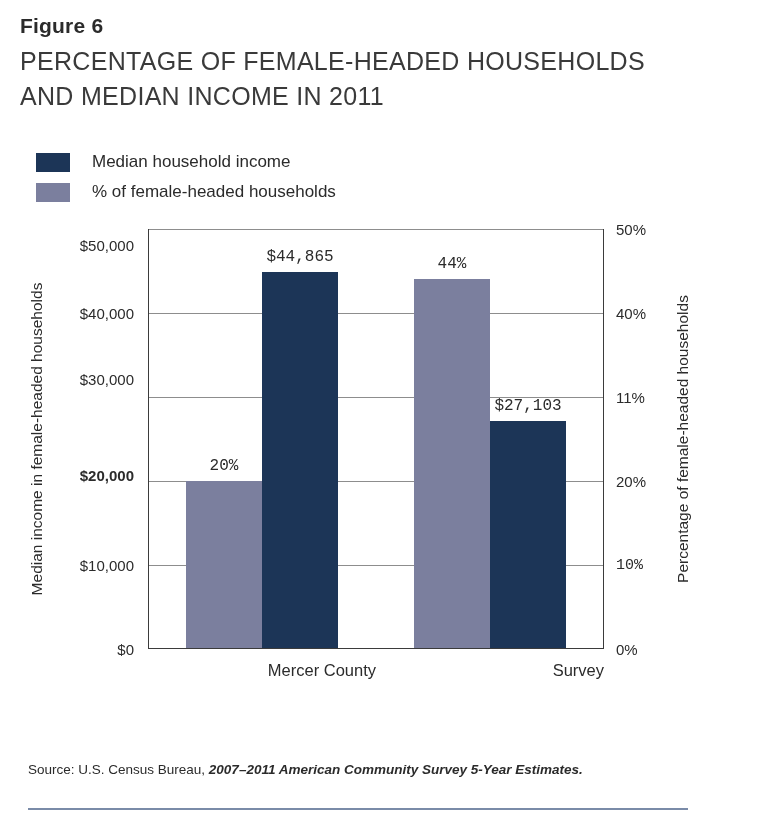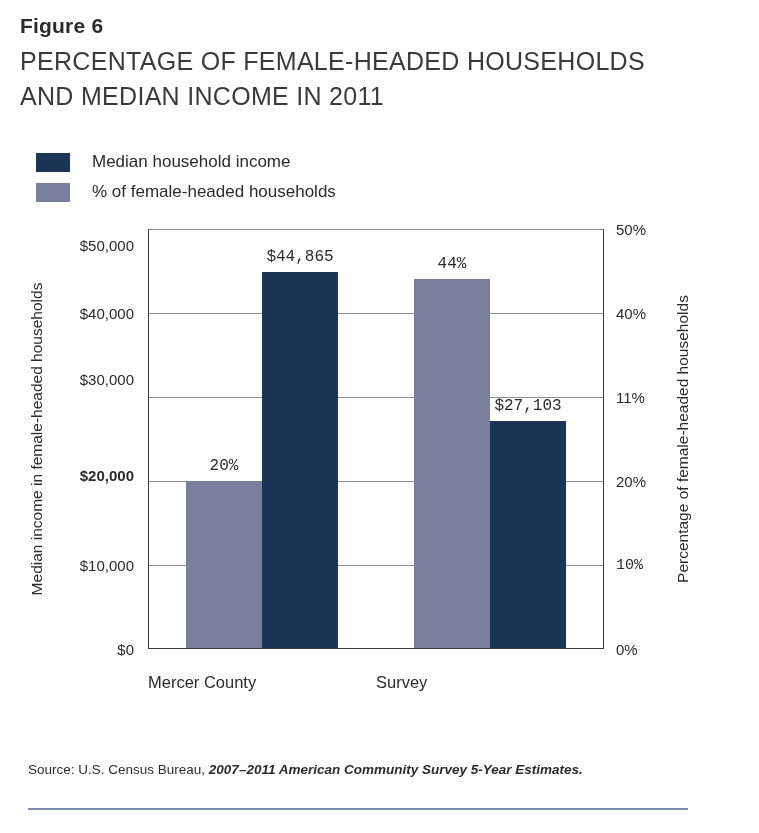--- a/index.html
+++ b/index.html
@@ -205,24 +205,23 @@
 
   .cat-labels {
     position: absolute;
     left: 92px;
     right: 60px;
     top: 432px;
     display: flex;
   }
   .cat-label {
     flex: 1 1 0;
-    text-align: left;
+    text-align: right;
     font-size: 16.5px;
     color: #2b2b2b;
-    margin-top: 12px;
   }
 
   
   .source {
     position: absolute;
     left: 28px;
     top: 762px;
     font-size: 13.5px;
     color: #2b2b2b;
   }

